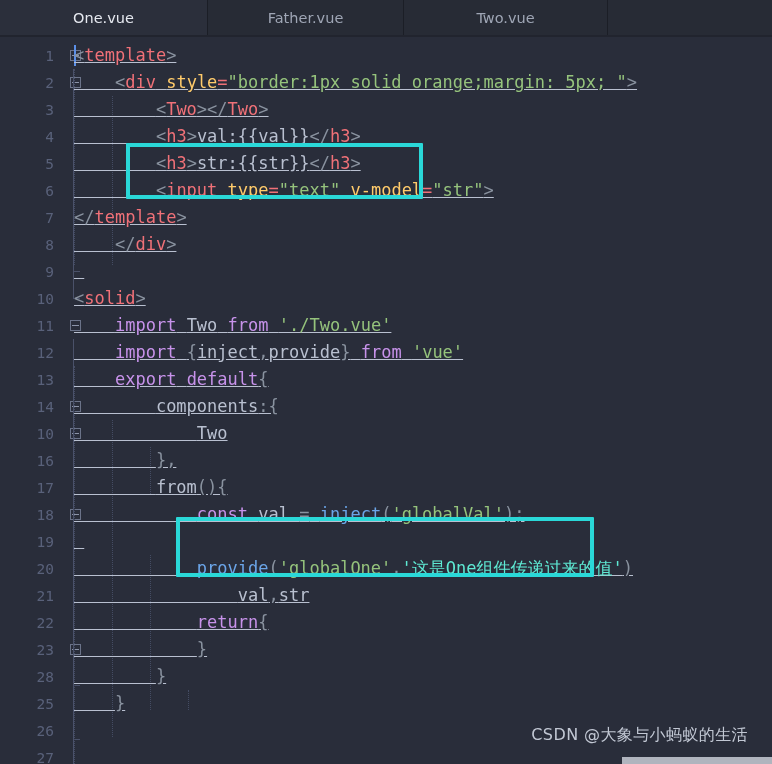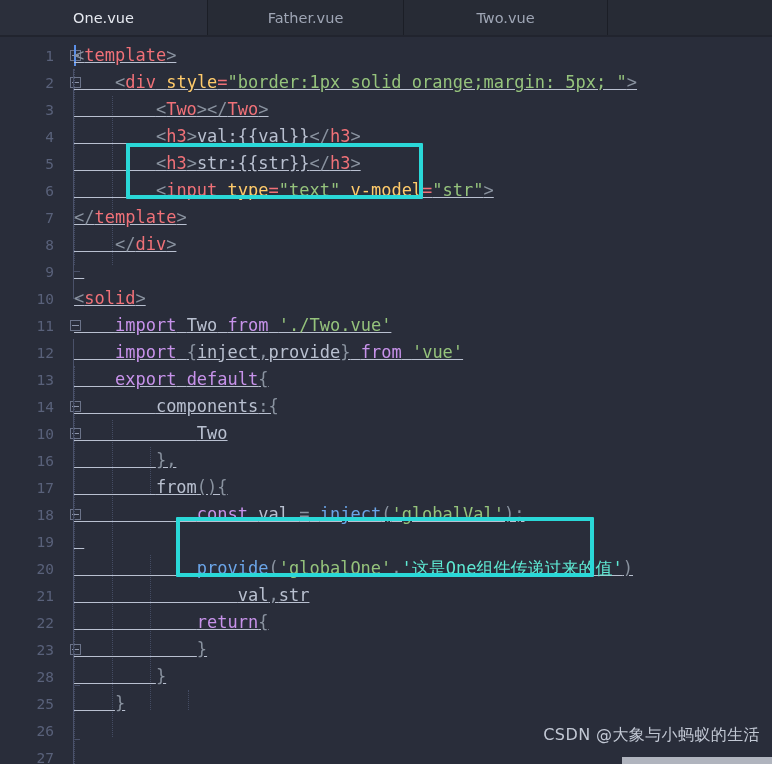--- a/index.html
+++ b/index.html
@@ -182,21 +182,21 @@
     position: absolute;
     border: 4px solid #2ad8d8;
     box-sizing: border-box;
     pointer-events: none;
     border-radius: 1px;
   }
 
   
   .watermark {
     position: absolute;
-    right: 12px;
+    right: 24px;
     bottom: 18px;
     font-family: "DejaVu Sans", sans-serif;
     font-size: 16px;
     color: #c2c8d4;
     letter-spacing: 0.4px;
     user-select: none;
   }
   .wm-badge {
     position: absolute;
     right: 0;

